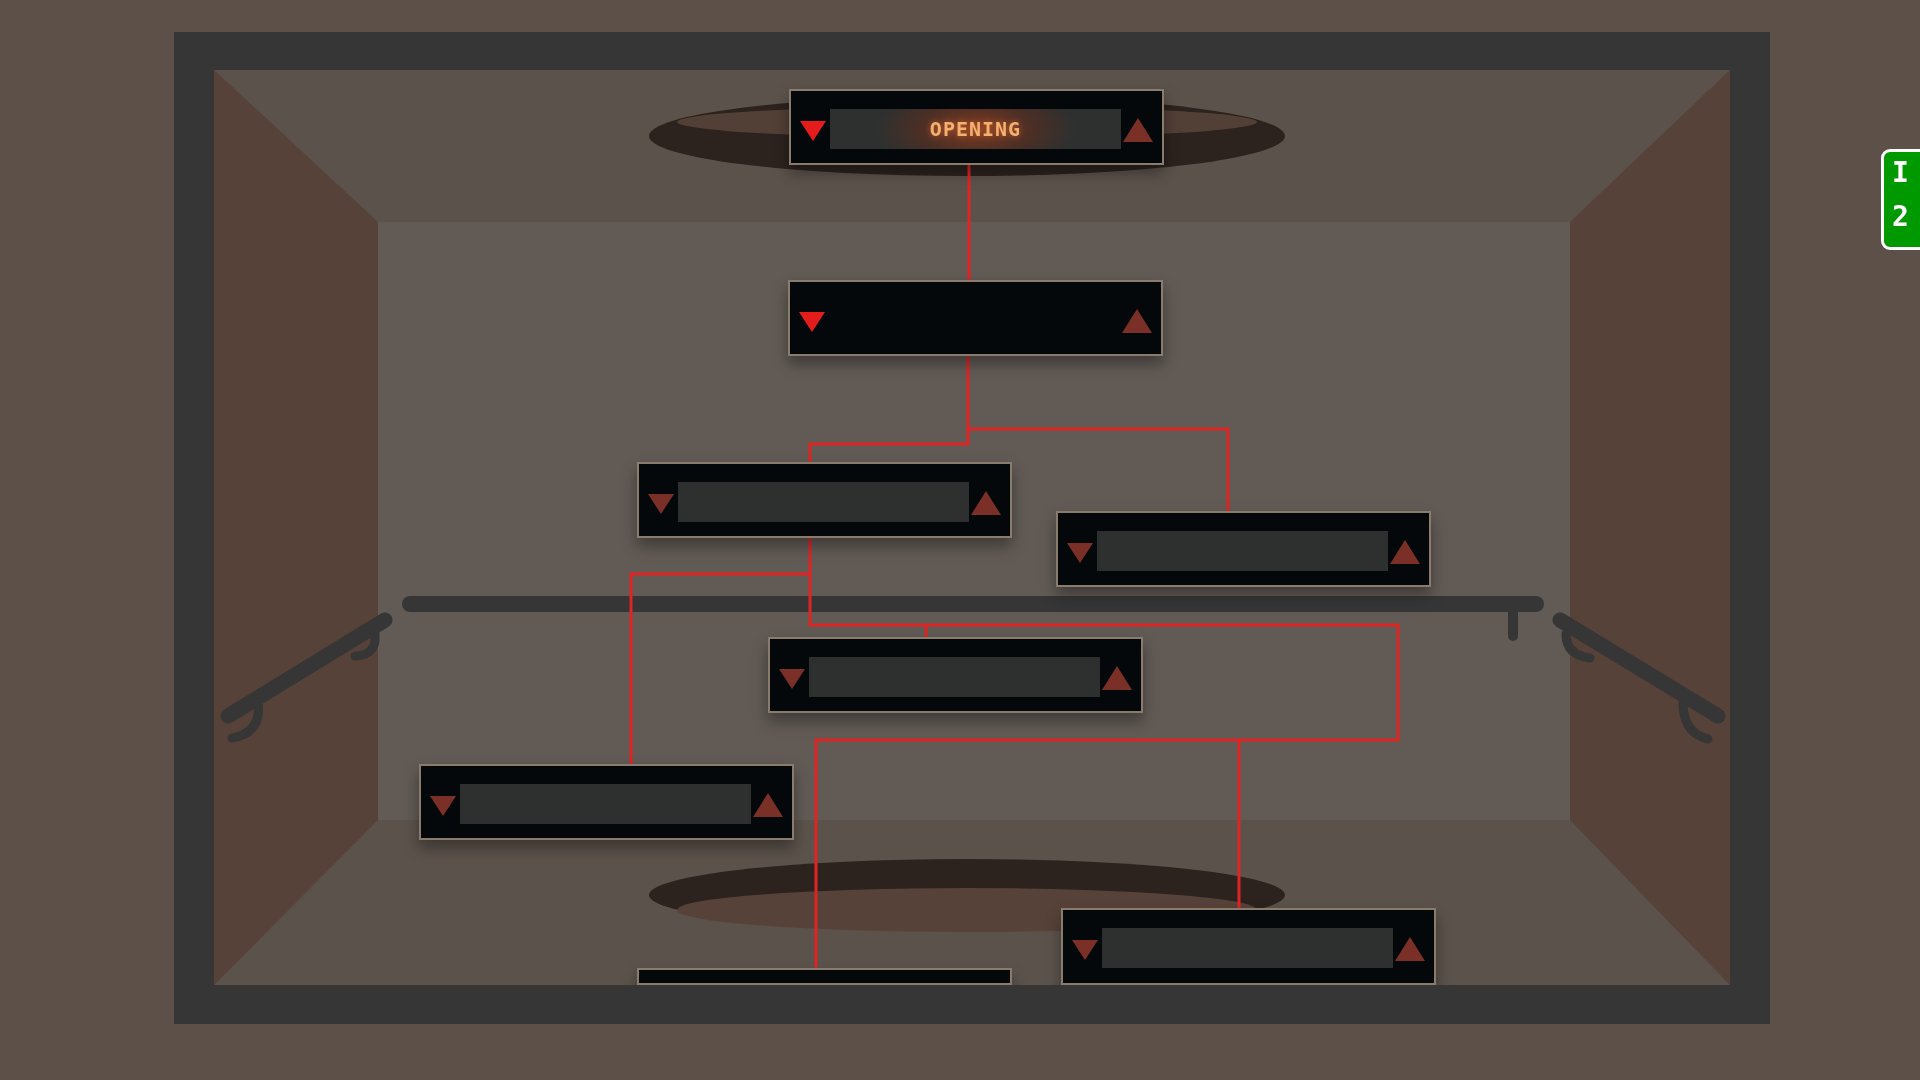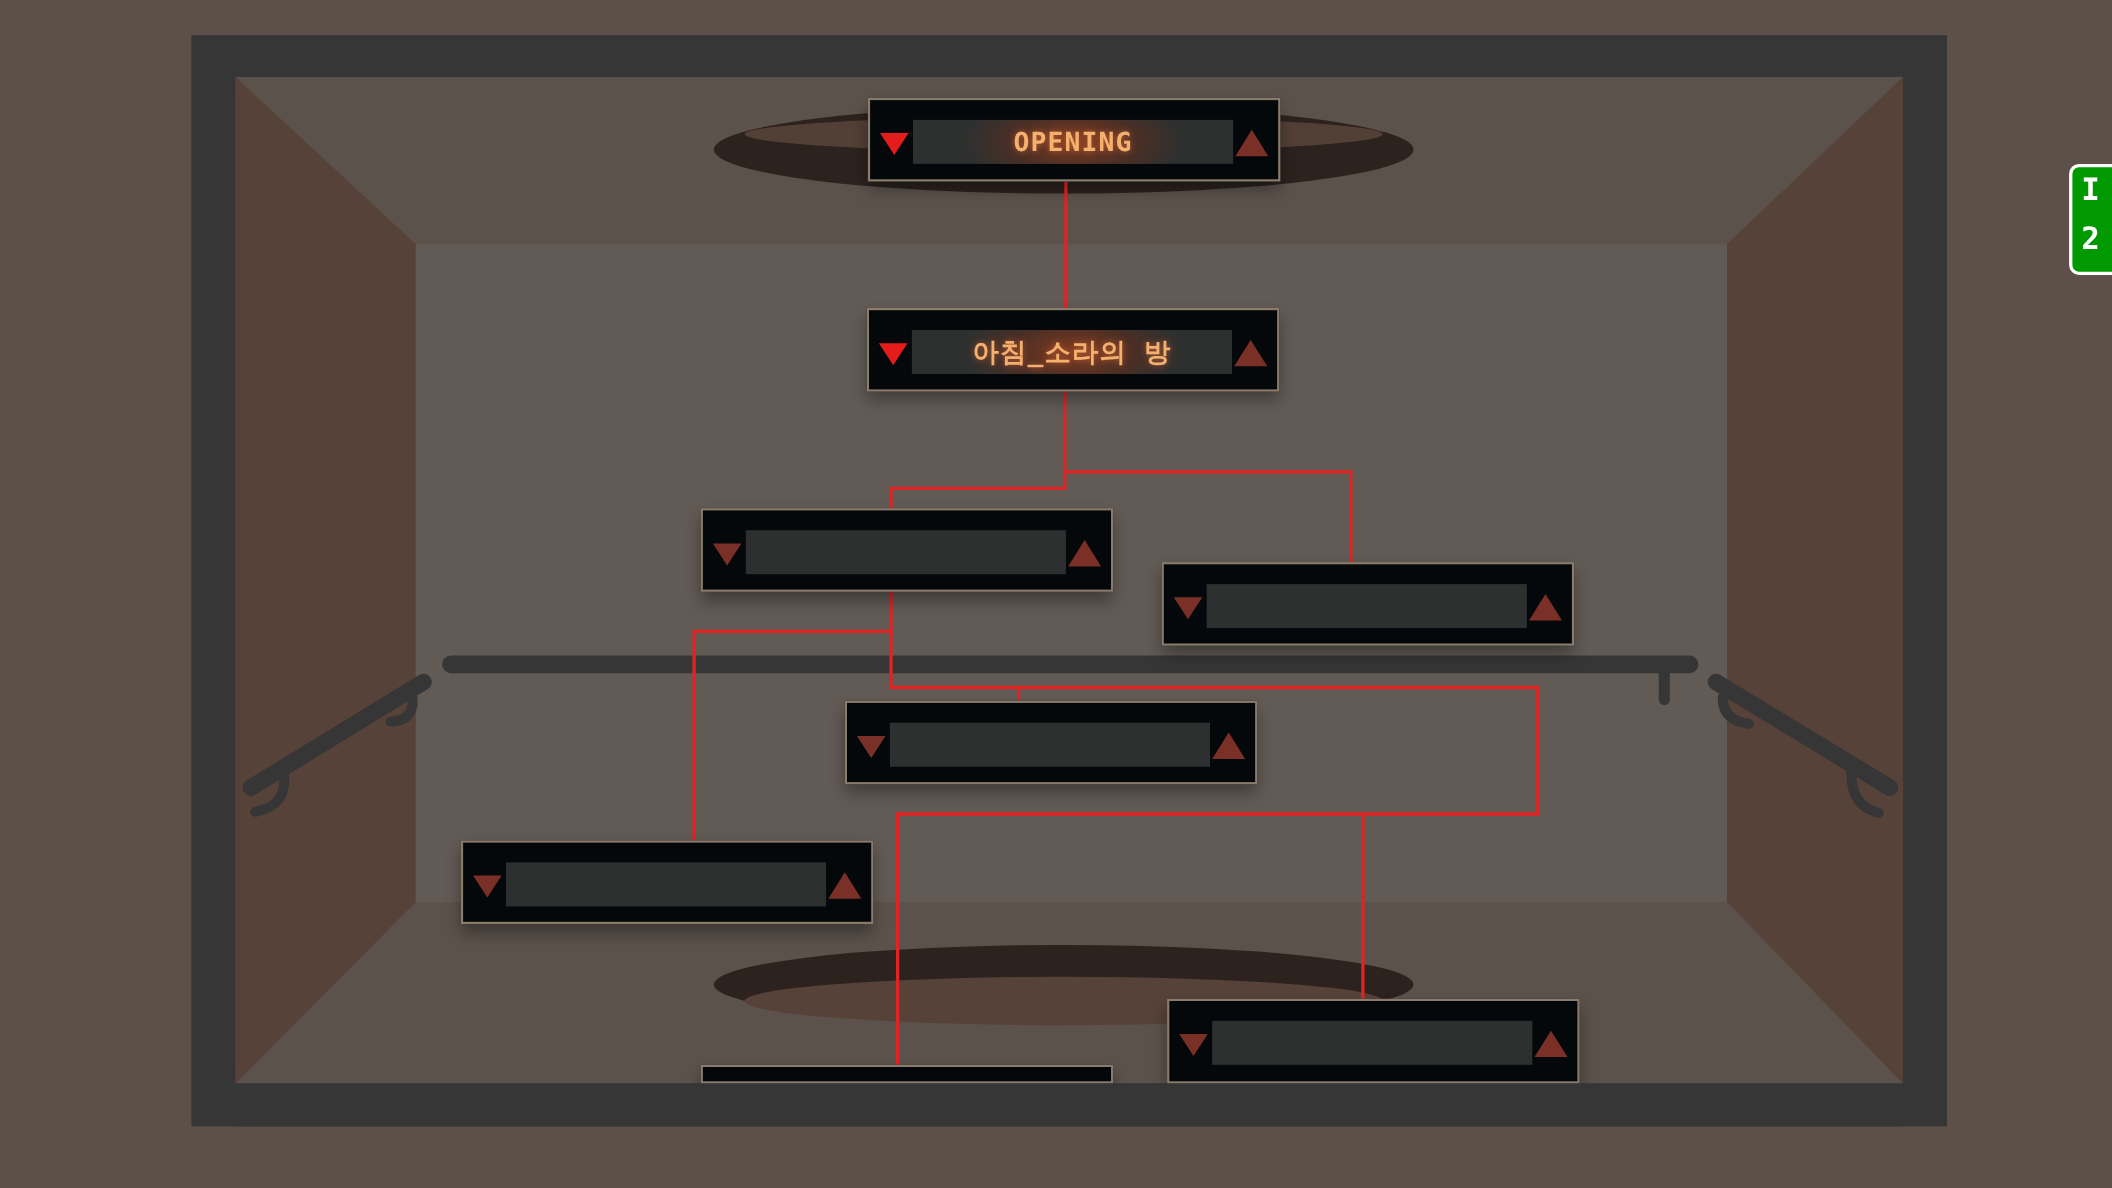--- a/index.html
+++ b/index.html
@@ -5,21 +5,21 @@
   html,body{margin:0;padding:0;}
   body{width:1920px;height:1080px;position:relative;overflow:hidden;background:#5c5049;font-family:"DejaVu Sans Mono","Liberation Mono",monospace;}
   .abs{position:absolute;}
   .frame-top{left:174px;top:32px;width:1596px;height:38px;background:#353635;}
   .frame-left{left:174px;top:70px;width:40px;height:954px;background:#353635;}
   .frame-right{left:1730px;top:70px;width:40px;height:954px;background:#353635;}
   .frame-bottom{left:214px;top:985px;width:1516px;height:39px;background:#353635;}
   .node{position:absolute;width:375px;height:76px;background:#05080a;border:2px solid #8a7c6c;box-sizing:border-box;box-shadow:0 8px 14px rgba(0,0,0,0.35);}
   .node .screen{position:absolute;left:39px;top:18px;width:291px;height:40px;background:#2e302f;overflow:hidden;}
   .node .screen .glow{position:absolute;left:50%;top:50%;width:200px;height:90px;transform:translate(-50%,-50%);background:radial-gradient(ellipse at center,rgba(140,60,30,0.85) 0%,rgba(110,45,25,0.45) 40%,rgba(0,0,0,0) 70%);}
-  .node .label{position:absolute;left:0;right:0;top:0;bottom:0;display:flex;align-items:center;justify-content:center;color:#f4b06e;font-size:24px;font-weight:bold;letter-spacing:1px;text-shadow:0 0 6px rgba(240,120,60,0.6);}
+  .node .label{position:absolute;left:0;right:0;top:0;bottom:0;display:flex;align-items:center;justify-content:center;color:#f4b06e;font-size:20px;font-weight:bold;letter-spacing:1px;text-shadow:0 0 6px rgba(240,120,60,0.6);}
   .tri-down{position:absolute;left:9px;top:30px;width:0;height:0;border-left:13px solid transparent;border-right:13px solid transparent;border-top:20px solid #7a3026;cursor:pointer;}
   .tri-down.active{border-top-color:#e41c1c;}
   .tri-up{position:absolute;right:9px;top:27px;width:0;height:0;border-left:15px solid transparent;border-right:15px solid transparent;border-bottom:24px solid #7a3026;cursor:pointer;}
   .green-tab{left:1881px;top:149px;width:60px;height:101px;background:#009a00;border:3px solid #ffffff;border-radius:9px;box-sizing:border-box;color:#fff;font-size:28px;font-weight:bold;padding:6px 0 0 8px;line-height:30px;}
 </style>
 </head>
 <body>
 
 <svg class="abs" style="left:0;top:0;" width="1920" height="1080" viewBox="0 0 1920 1080">
 
@@ -70,24 +70,20 @@
   <div class="tri-down active"></div>
   <div class="screen">
     <div class="glow"></div>
     <div class="label">OPENING</div>
   </div>
   <div class="tri-up"></div>
 </div>
 
 <div class="node" style="left:788px;top:280px;">
   <div class="tri-down active"></div>
-  <div class="screen">
-    <div class="glow"></div>
-    <div class="label">아침_소라의 방</div>
-  </div>
   <div class="tri-up"></div>
 </div>
 
 <div class="node" style="left:637px;top:462px;">
   <div class="tri-down"></div>
   <div class="screen">
     <div class="label"></div>
   </div>
   <div class="tri-up"></div>
 </div>

